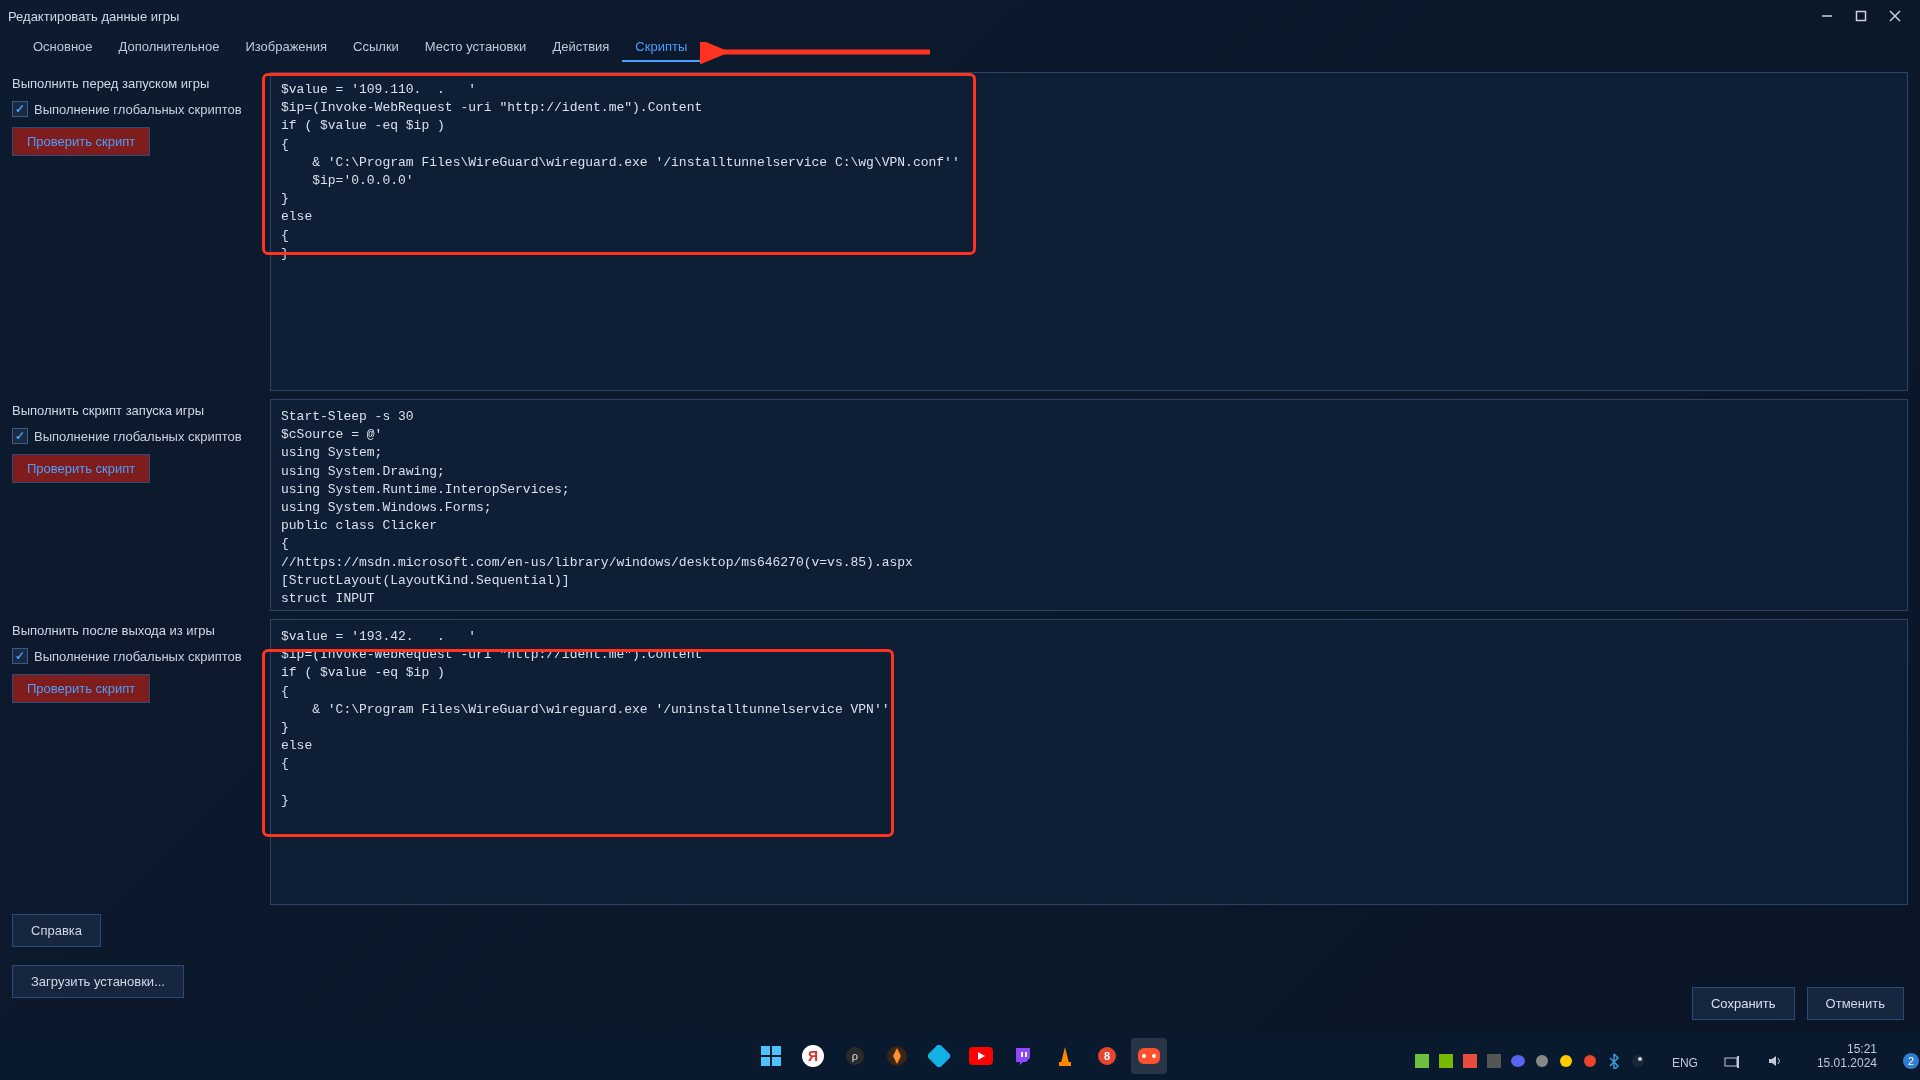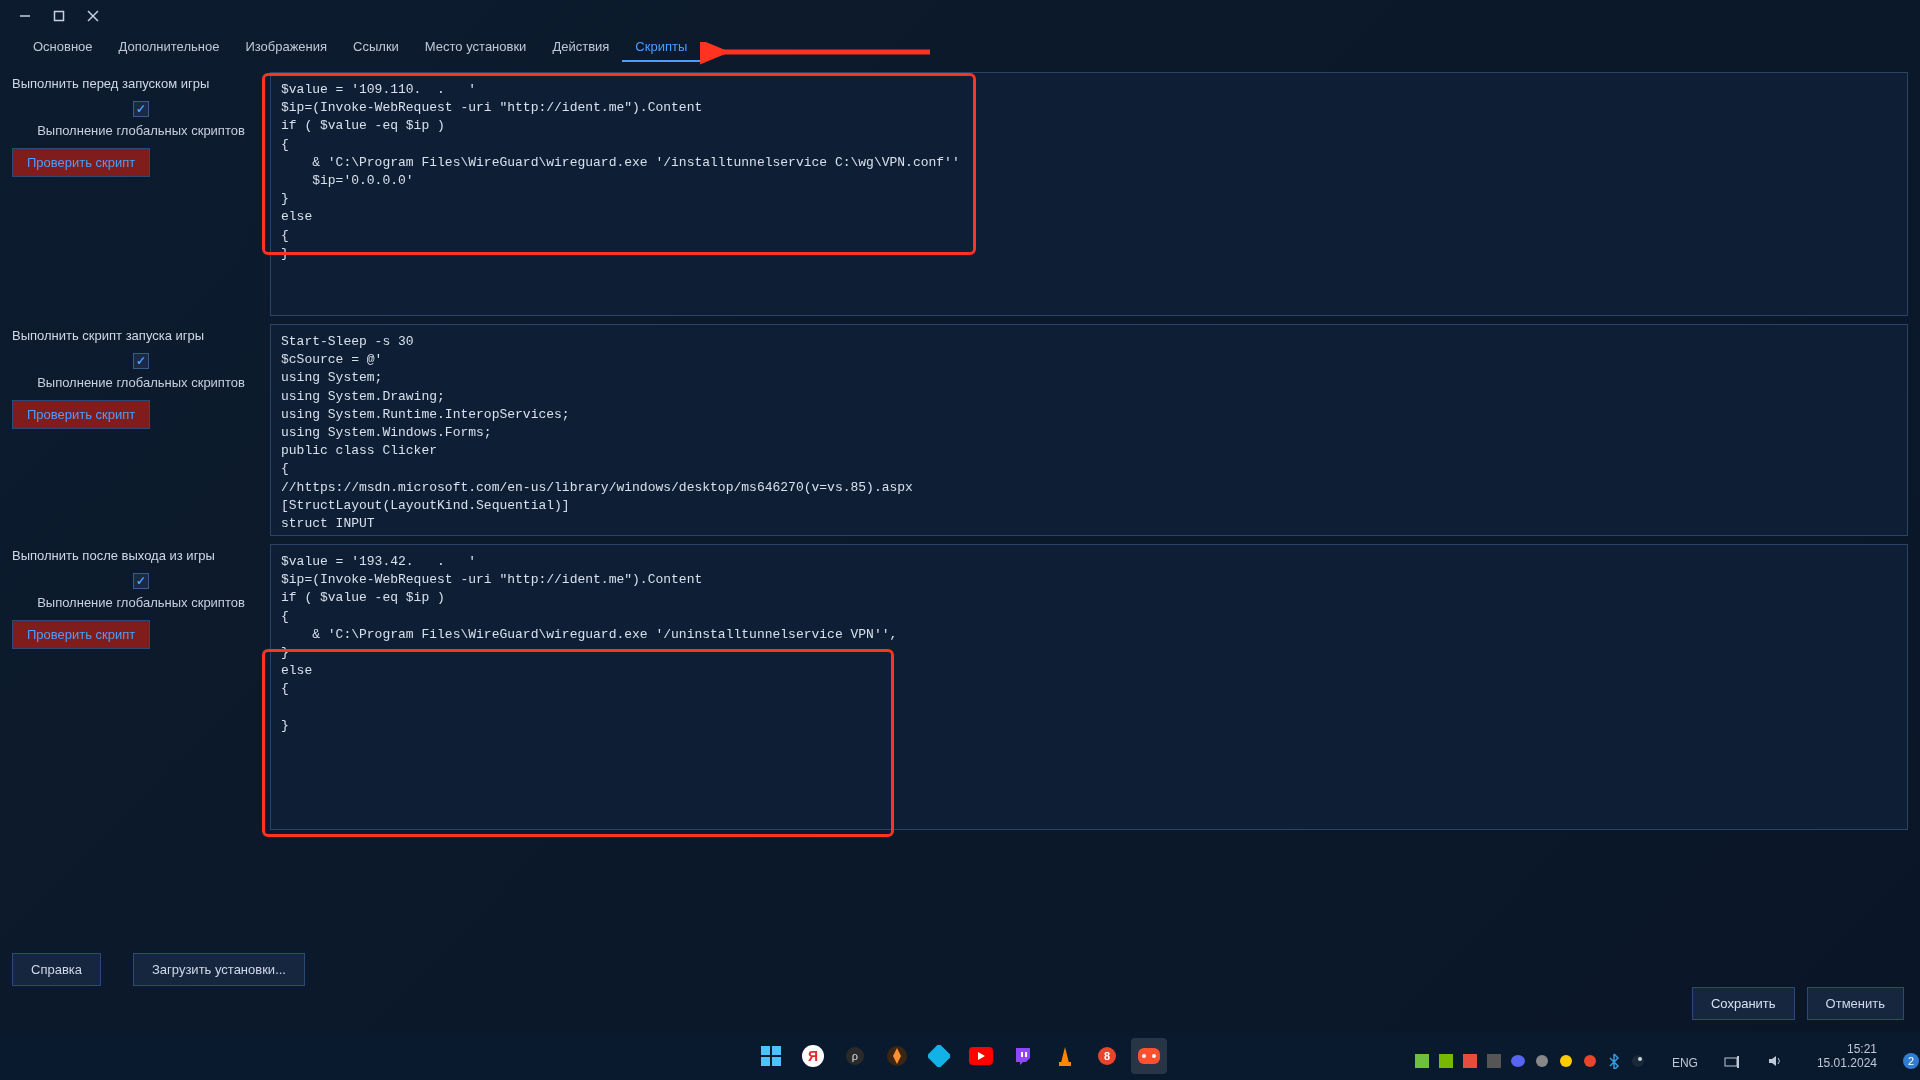--- a/index.html
+++ b/index.html
@@ -70,21 +70,20 @@
   color: #d0d8e8;
   font-size: 13px;
   margin-bottom: 10px;
   display: block;
 }
 .checkbox-row {
   display: flex;
   align-items: center;
   gap: 6px;
   margin-bottom: 10px;
-  flex-direction: column;
 }
 .checkbox {
   width: 16px; height: 16px;
   border: 1px solid #3a5a8a;
   background: #1a2a42;
   display: flex; align-items: center; justify-content: center;
   cursor: pointer;
 }
 .checkbox.checked::after {
   content: '✓';
@@ -107,40 +106,41 @@
   border: 1px solid #2a4468;
   padding: 8px 10px;
   font-family: 'Consolas', 'Courier New', monospace;
   font-size: 13px;
   line-height: 1.4;
   color: #d8e0ec;
   white-space: pre;
   overflow: hidden;
   position: relative;
 }
-.script-box.s1 { height: 244px; }
+.script-box.s1 { height: 319px; }
 .script-box.s2 { height: 212px; }
 .script-box.s3 { height: 286px; }
 
 .highlight-box {
   position: absolute;
   border: 3px solid #ff3320;
   border-radius: 6px;
   pointer-events: none;
   z-index: 10;
 }
 .hb1 { left: 262px; top: 73px; width: 714px; height: 182px; }
 .hb3 { left: 262px; top: 649px; width: 632px; height: 188px; }
 
 .bottom-buttons {
   position: absolute;
   left: 12px;
-  bottom: 94px;
-  display: flex;
-  gap: 32px;
+  bottom: 82px;
+  display: flex;
+  flex-direction: column;
+  gap: 18px;
   align-items: flex-start;
 }
 .bottom-row-right {
   position: absolute;
   right: 16px;
   bottom: 60px;
   display: flex;
   gap: 12px;
 }
 .dlg-btn {
@@ -186,20 +186,21 @@
   color: #c0c8d8;
 }
 .tray-icons { display: flex; gap: 6px; align-items: center; }
 .tray-icon { width: 18px; height: 18px; display: flex; align-items: center; justify-content: center; }
 .clock { text-align: right; line-height: 1.2; margin-left: 8px; }
 </style>
 </head>
 <body>
 
 <div class="titlebar">
+  <div class="titlebar-title">Редактировать данные игры</div>
   <div class="titlebar-controls">
     <div class="titlebar-btn">
       <svg viewBox="0 0 12 12">
           <line x1="1" y1="6" x2="11" y2="6" stroke="#c8d0e0" stroke-width="1.5"></line>
         </svg>
     </div>
     <div class="titlebar-btn">
       <svg viewBox="0 0 12 12">
           <rect x="1.5" y="1.5" width="9" height="9" fill="none" stroke="#c8d0e0" stroke-width="1.5"></rect>
         </svg>

